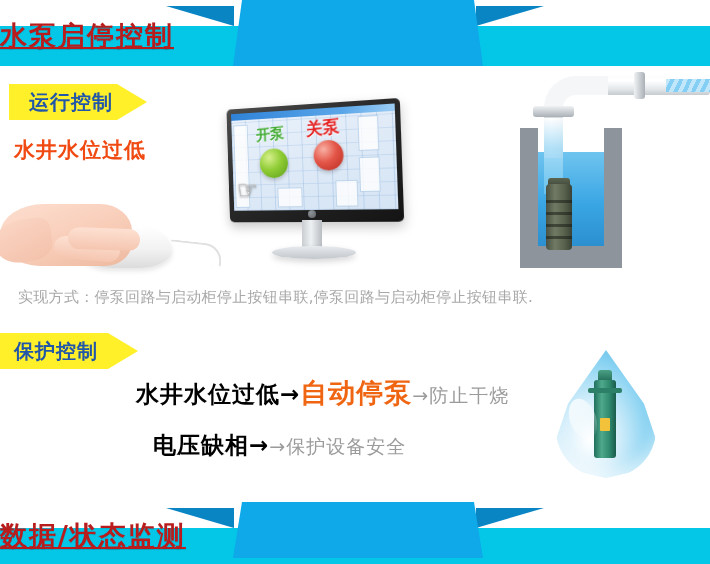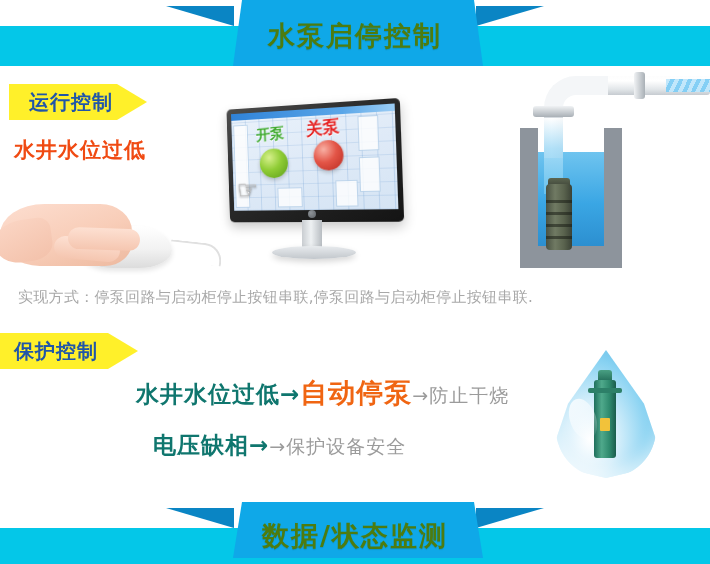--- a/index.html
+++ b/index.html
@@ -20,27 +20,27 @@
   .ribbon .fold-l, .ribbon .fold-r {
     position:absolute; width:0; height:0;
   }
   .ribbon .plate {
     position:absolute;
     background:#0fa8e8;
   }
   .ribbon .title {
     position:absolute;
     width:100%;
-    text-align:center;
-    color:#4d7c0f;
+    color:#b91c1c;
     font-size:27px;
     font-weight:bold;
     letter-spacing:2px;
     text-shadow:0 1px 1px rgba(0,0,0,.12);
     white-space:nowrap;
+    text-decoration:underline;
   }
 
   
   #ribbon-top { top:0; height:70px; }
   #ribbon-top .bar { top:26px; }
   #ribbon-top .plate {
     left:233px; top:0px; width:250px; height:66px;
     clip-path:polygon(9px 0, 241px 0, 250px 66px, 0 66px);
   }
   #ribbon-top .fold-l {
@@ -278,21 +278,21 @@
   }
 
   
   .prot-row {
     position:absolute;
     display:flex; align-items:baseline;
     white-space:nowrap;
   }
   #prot-row-1 { left:136px; top:375px; }
   #prot-row-2 { left:153px; top:430px; }
-  .prot-cond { color:#0f766e; font-size:23px; font-weight:bold; letter-spacing:1px; }
+  .prot-cond { color:#000000; font-size:23px; font-weight:bold; letter-spacing:1px; }
   .prot-act  { font-size:27px; font-weight:bold; letter-spacing:1px; margin:0 0; }
   .prot-act.orange { color:#f06512; }
   .prot-act.red    { color:#ef3c14; }
   .prot-eff  { color:#9b9b9b; font-size:19px; letter-spacing:1px; }
 
   
   #droplet { position:absolute; left:548px; top:344px; width:118px; height:140px; }
   #droplet .shape {
     position:absolute; left:8px; top:6px; width:100px; height:128px;
     background:radial-gradient(ellipse at 34% 70%,#ffffff 0%,#d9f0fb 28%,#8ad3f2 62%,#37a8df 100%);

